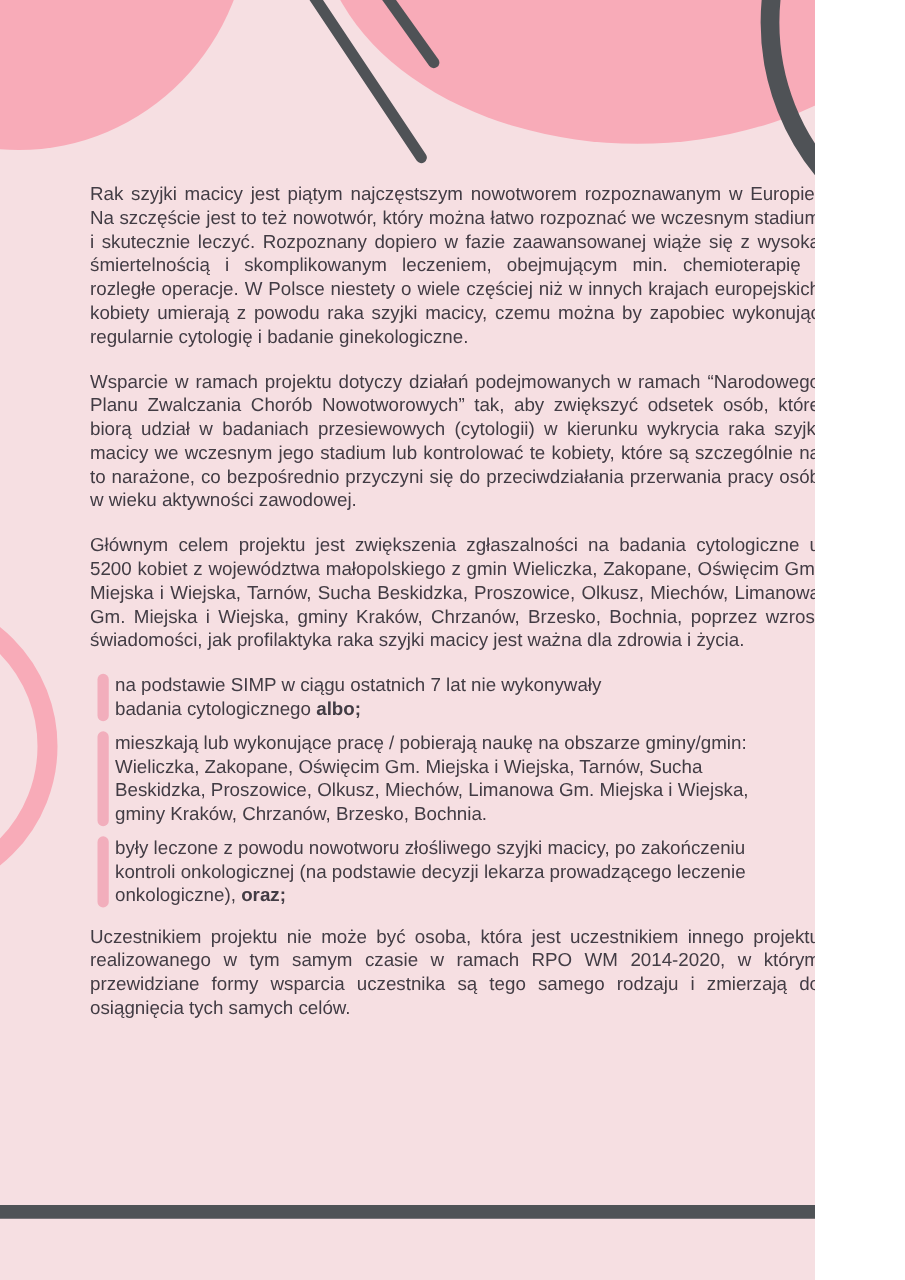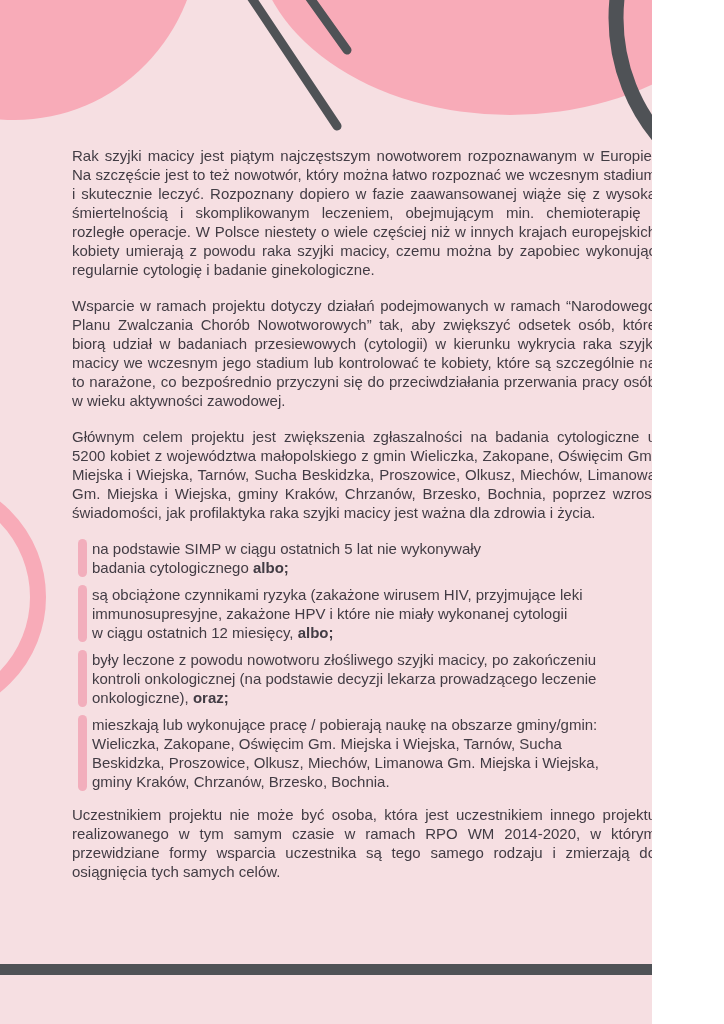--- a/index.html
+++ b/index.html
@@ -55,42 +55,36 @@
 
     <p class="para">Rak szyjki macicy jest piątym najczęstszym nowotworem rozpoznawanym w Europie. Na szczęście jest to też nowotwór, który można łatwo rozpoznać we wczesnym stadium i skutecznie leczyć. Rozpoznany dopiero w fazie zaawansowanej wiąże się z wysoką śmiertelnością i skomplikowanym leczeniem, obejmującym min. chemioterapię i rozległe operacje. W Polsce niestety o wiele częściej niż w innych krajach europejskich kobiety umierają z powodu raka szyjki macicy, czemu można by zapobiec wykonując regularnie cytologię i badanie ginekologiczne.</p>
 
     <p class="para">Wsparcie w ramach projektu dotyczy działań podejmowanych w ramach “Narodowego Planu Zwalczania Chorób Nowotworowych” tak, aby zwiększyć odsetek osób, które biorą udział w badaniach przesiewowych (cytologii) w kierunku wykrycia raka szyjki macicy we wczesnym jego stadium lub kontrolować te kobiety, które są szczególnie na to narażone, co bezpośrednio przyczyni się do przeciwdziałania przerwania pracy osób w wieku aktywności zawodowej.</p>
 
     <p class="para">Głównym celem projektu jest zwiększenia zgłaszalności na badania cytologiczne u 5200 kobiet z województwa małopolskiego z gmin Wieliczka, Zakopane, Oświęcim Gm. Miejska i Wiejska, Tarnów, Sucha Beskidzka, Proszowice, Olkusz, Miechów, Limanowa Gm. Miejska i Wiejska, gminy Kraków, Chrzanów, Brzesko, Bochnia, poprzez wzrost świadomości, jak profilaktyka raka szyjki macicy jest ważna dla zdrowia i życia.</p>
 
 
     <div class="bullet">
       <span class="bar"></span>
-      <p class="btext"><span>na podstawie SIMP w ciągu ostatnich 5 lat nie wykonywały
+      <p class="btext"><span>na podstawie SIMP w ciągu ostatnich 7 lat nie wykonywały
 badania cytologicznego</span><b class="em">albo;</b></p>
     </div>
 
+
     <div class="bullet">
       <span class="bar"></span>
-      <p class="btext"><span>są obciążone czynnikami ryzyka (zakażone wirusem HIV, przyjmujące leki
-immunosupresyjne, zakażone HPV i które nie miały wykonanej cytologii
-w ciągu ostatnich 12 miesięcy,</span><b class="em">albo;</b></p>
+      <p class="btext"><span>mieszkają lub wykonujące pracę / pobierają naukę na obszarze gminy/gmin:
+Wieliczka, Zakopane, Oświęcim Gm. Miejska i Wiejska, Tarnów, Sucha
+Beskidzka, Proszowice, Olkusz, Miechów, Limanowa Gm. Miejska i Wiejska,
+gminy Kraków, Chrzanów, Brzesko, Bochnia.</span><b class="em"></b></p>
     </div>
 
     <div class="bullet">
       <span class="bar"></span>
       <p class="btext"><span>były leczone z powodu nowotworu złośliwego szyjki macicy, po zakończeniu
 kontroli onkologicznej (na podstawie decyzji lekarza prowadzącego leczenie
 onkologiczne),</span><b class="em">oraz;</b></p>
     </div>
 
-    <div class="bullet">
-      <span class="bar"></span>
-      <p class="btext"><span>mieszkają lub wykonujące pracę / pobierają naukę na obszarze gminy/gmin:
-Wieliczka, Zakopane, Oświęcim Gm. Miejska i Wiejska, Tarnów, Sucha
-Beskidzka, Proszowice, Olkusz, Miechów, Limanowa Gm. Miejska i Wiejska,
-gminy Kraków, Chrzanów, Brzesko, Bochnia.</span><b class="em"></b></p>
-    </div>
-
     <p class="closing">Uczestnikiem projektu nie może być osoba, która jest uczestnikiem innego projektu realizowanego w tym samym czasie w ramach RPO WM 2014-2020, w którym przewidziane formy wsparcia uczestnika są tego samego rodzaju i zmierzają do osiągnięcia tych samych celów.</p>
 
   </div>
 </div>
 
 </body></html>

